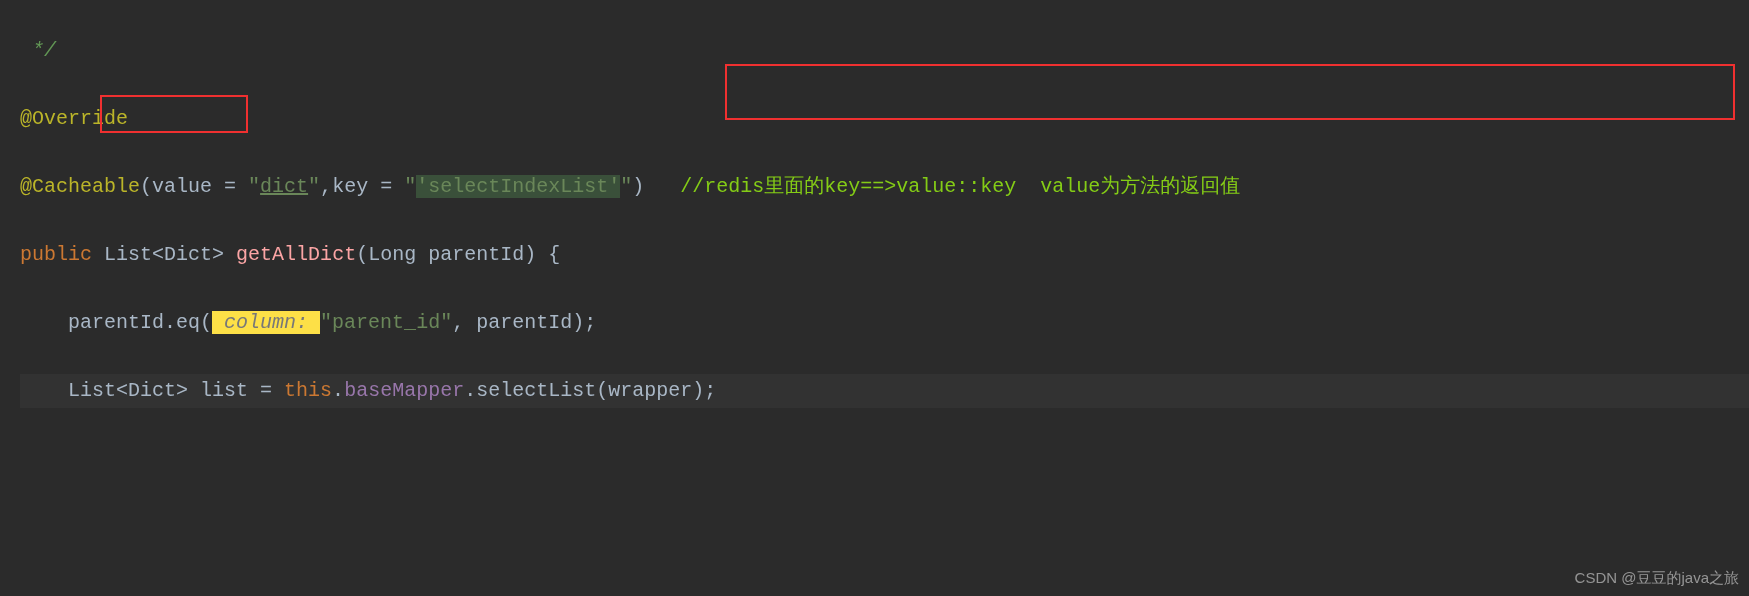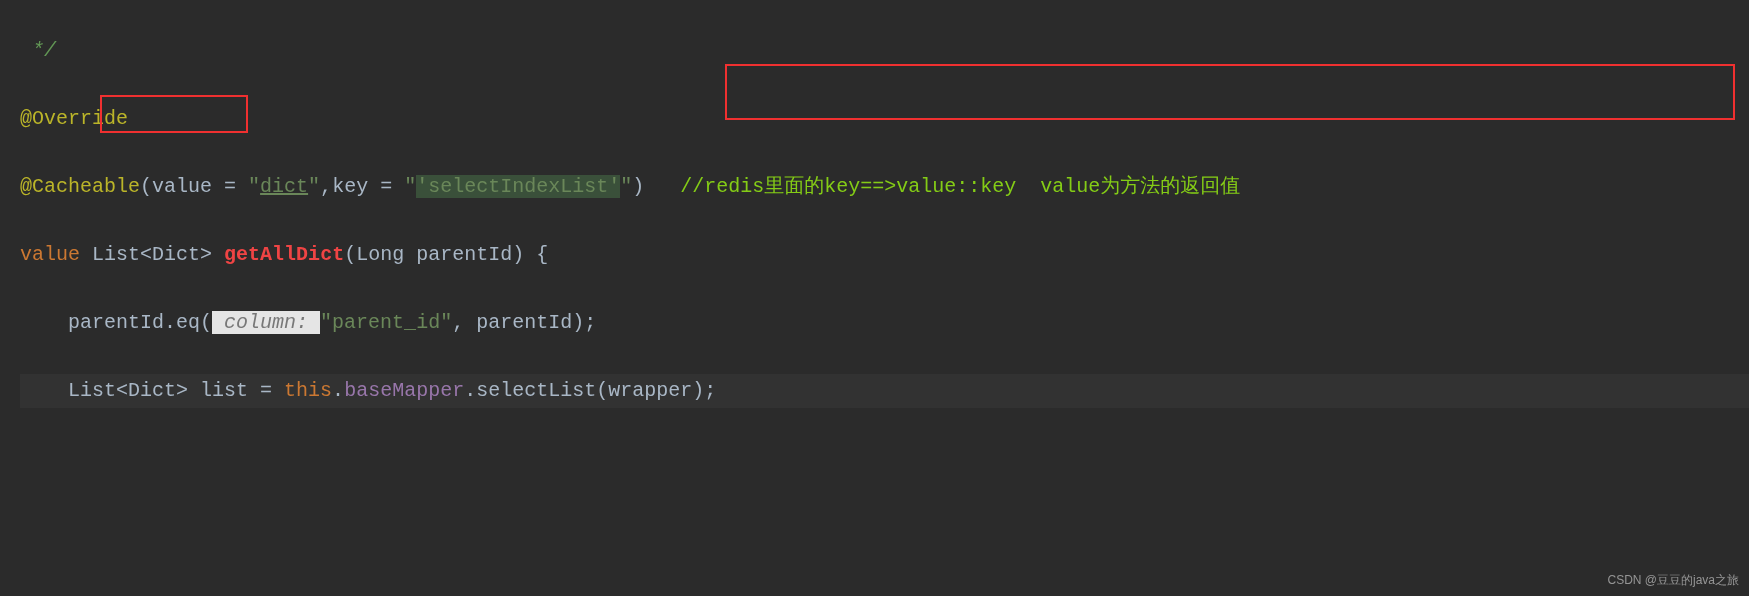--- a/index.html
+++ b/index.html
@@ -25,49 +25,49 @@
   }
   .highlight-line {
     background: #323232;
   }
   .c-comment   { color: #84cc16; }
   .c-green     { color: #629755; font-style: italic; }
   .c-annotation{ color: #bbb529; margin-top: 28px; }
   .c-keyword   { color: #cc7832; }
   .c-string    { color: #6a8759; }
   .c-default   { color: #a9b7c6; }
-  .c-method    { color: #ef4444; font-weight: bold; }
+  .c-method    { color: #fca5a5; }
   .c-field     { color: #9876aa; }
   .c-param-hint{ color: #787878; font-style: italic; }
   .c-underline { text-decoration: underline; }
   .red-box1 {
     position: absolute;
     border: 2.5px solid #f03030;
     box-sizing: border-box;
     pointer-events: none;
   }
   .watermark {
     position: absolute;
     right: 10px;
     bottom: 6px;
-    font-size: 12px;
+    font-size: 15px;
     color: #b8b8b8;
     font-family: 'Microsoft YaHei', sans-serif;
     opacity: 0.75;
   }
 </style>
 </head>
 <body>
 
 <div class="code-area">
 <span class="line"><span class="c-green"> */</span></span>
 <span class="line"><span class="c-annotation">@Override</span></span>
 <span class="line"><span class="c-annotation">@Cacheable</span><span class="c-default">(</span><span class="c-default">value = </span><span class="c-string">"</span><span class="c-string c-underline">dict</span><span class="c-string">"</span><span class="c-default">,</span><span class="c-default">key = </span><span class="c-string">"</span><span class="c-string" style="background:#3a503a">'selectIndexList'</span><span class="c-string">"</span><span class="c-default">)</span><span>   </span><span class="c-comment">//redis里面的key==&gt;value::key  value为方法的返回值</span></span>
-<span class="line"><span class="c-keyword">value</span><span> </span><span class="c-default">List</span><span class="c-default">&lt;</span><span class="c-default">Dict</span><span class="c-default">&gt;</span><span> </span><span class="c-method">getAllDict</span><span class="c-default">(</span><span class="c-default">Long parentId</span><span class="c-default">) {</span></span>
-<span class="line"><span>    </span><span class="c-default">parentId.</span><span class="c-default">eq</span><span class="c-default">(</span><span class="c-param-hint" style="background:#e5e5e5"> column: </span><span class="c-string">"parent_id"</span><span class="c-default">, parentId);</span></span>
+<span class="line"><span class="c-keyword">public</span><span> </span><span class="c-default">List</span><span class="c-default">&lt;</span><span class="c-default">Dict</span><span class="c-default">&gt;</span><span> </span><span class="c-method">getAllDict</span><span class="c-default">(</span><span class="c-default">Long parentId</span><span class="c-default">) {</span></span>
+<span class="line"><span>    </span><span class="c-default">parentId.</span><span class="c-default">eq</span><span class="c-default">(</span><span class="c-param-hint" style="background:#fde047"> column: </span><span class="c-string">"parent_id"</span><span class="c-default">, parentId);</span></span>
 <span class="line highlight-line"><span>    </span><span class="c-default">List</span><span class="c-default">&lt;</span><span class="c-default">Dict</span><span class="c-default">&gt;</span><span class="c-default"> list = </span><span class="c-keyword">this</span><span class="c-default">.</span><span class="c-field">baseMapper</span><span class="c-default">.</span><span class="c-default">selectList</span><span class="c-default">(wrapper);</span></span>
 
 
 
 
 
 
 
 </div>
 

